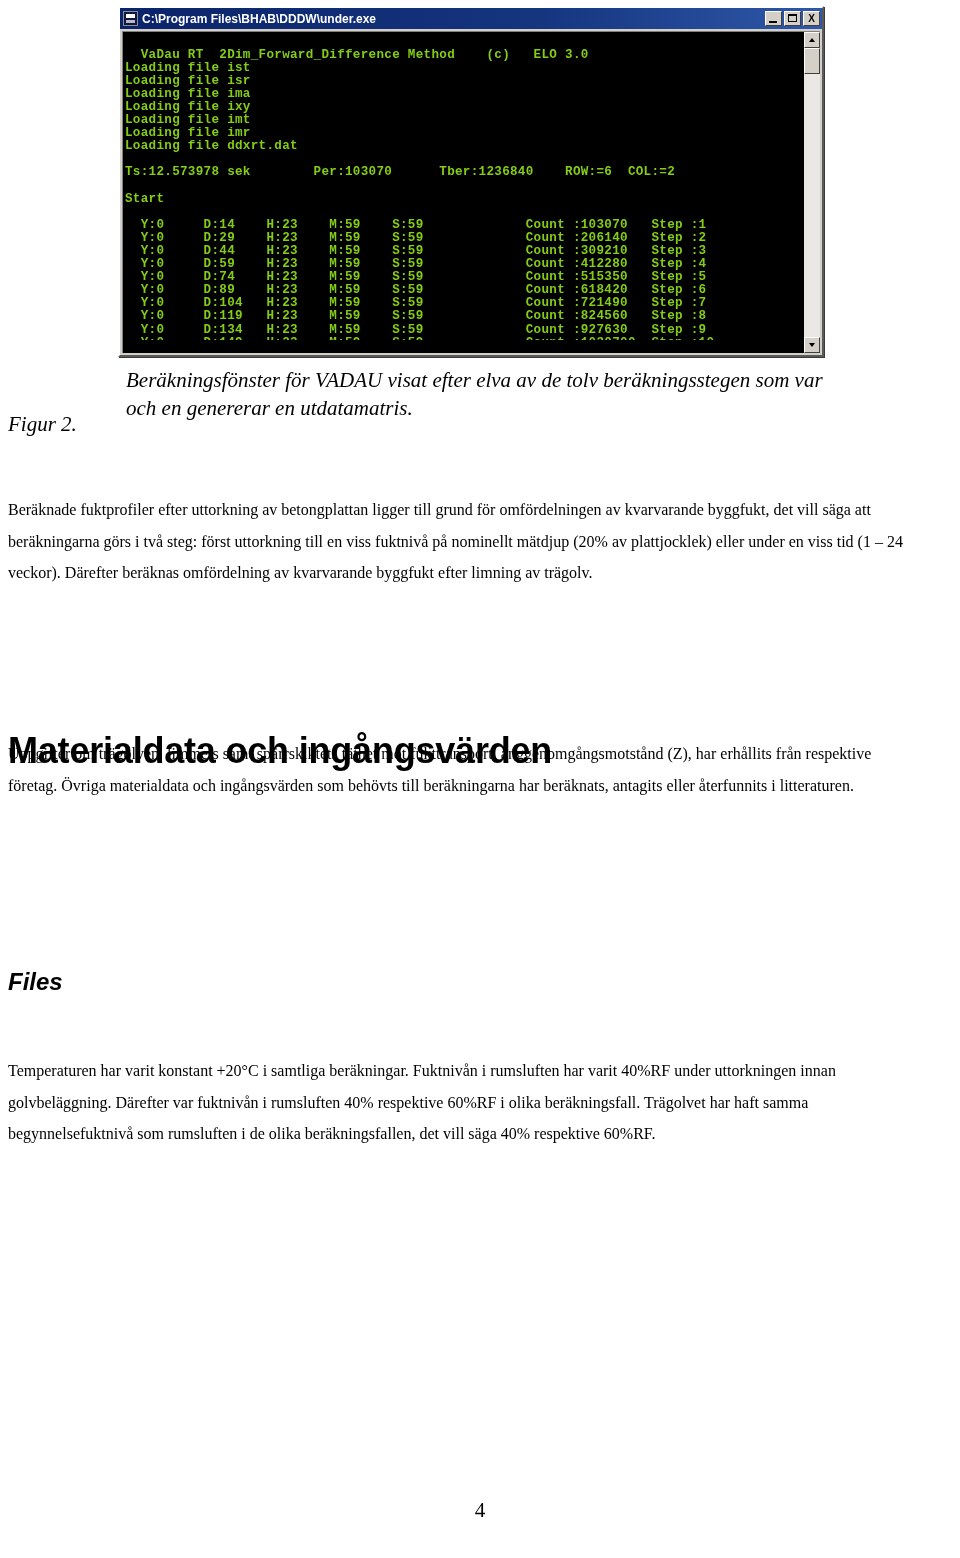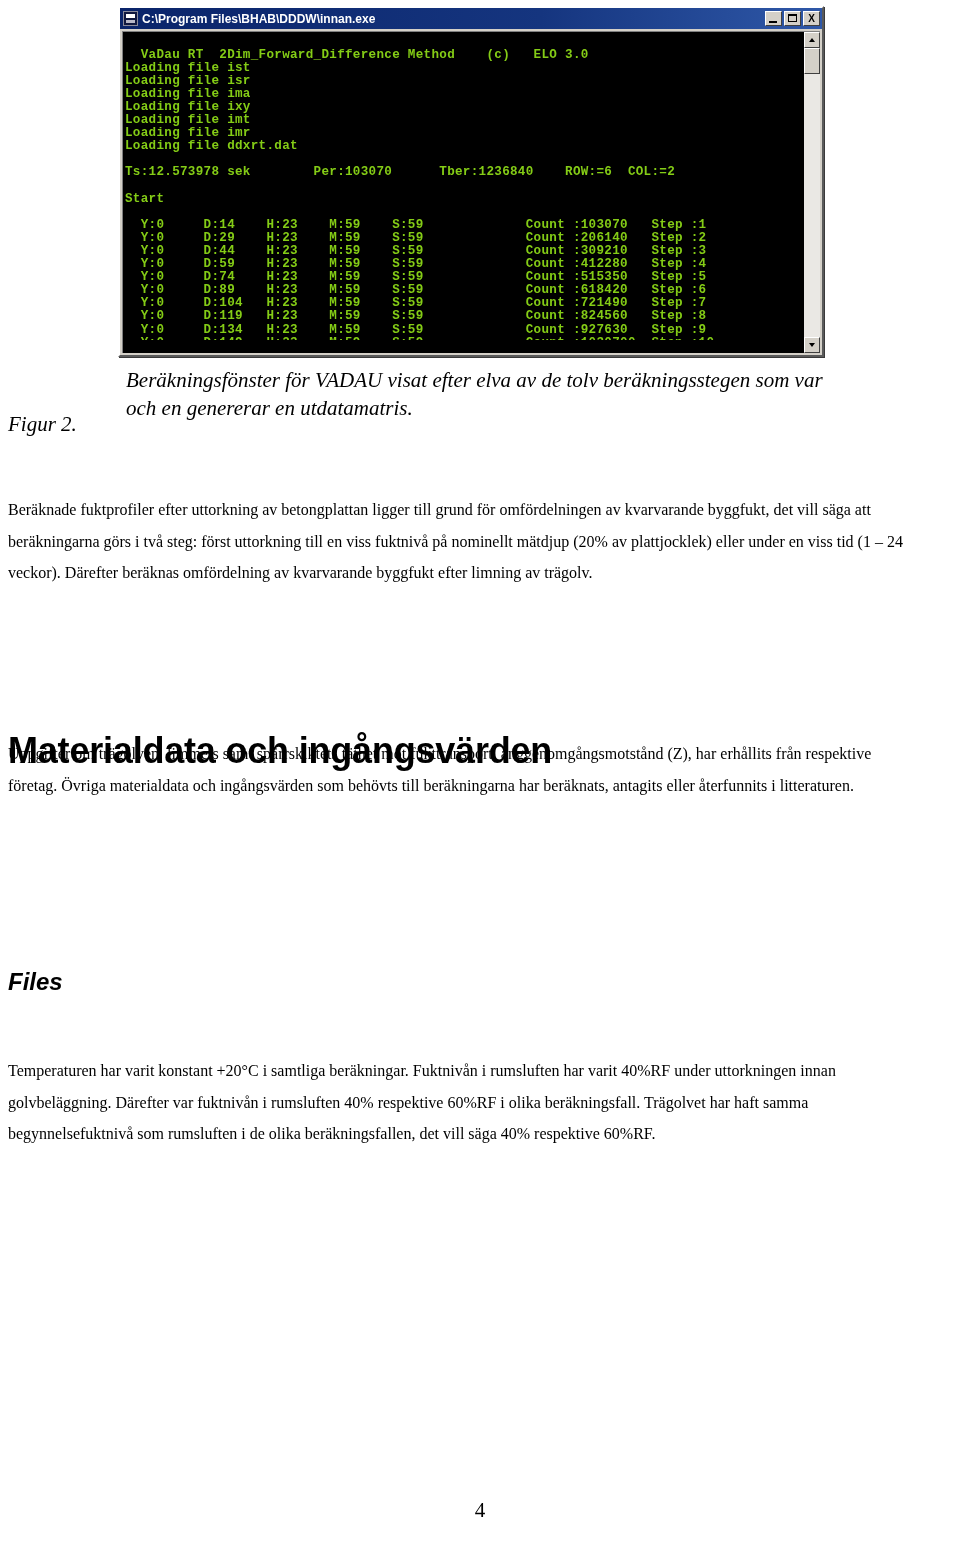--- a/index.html
+++ b/index.html
@@ -253,21 +253,21 @@
     font-family: "Liberation Serif", serif;
   }
 </style>
 </head>
 <body>
 
 <div id="console-window">
 
   <div id="titlebar">
     <span id="titlebar-icon"></span>
-    <span id="titlebar-text">C:\Program Files\BHAB\DDDW\innan.exe</span>
+    <span id="titlebar-text">C:\Program Files\BHAB\DDDW\under.exe</span>
     <span class="win-btn" id="btn-min"></span>
     <span class="win-btn" id="btn-max"></span>
     <span class="win-btn" id="btn-close">X</span>
   </div>
 
   <div id="console-client">
     <pre id="console-text">  VaDau RT  2Dim_Forward_Difference Method    (c)   ELO 3.0
 Loading file ist
 Loading file isr
 Loading file ima

